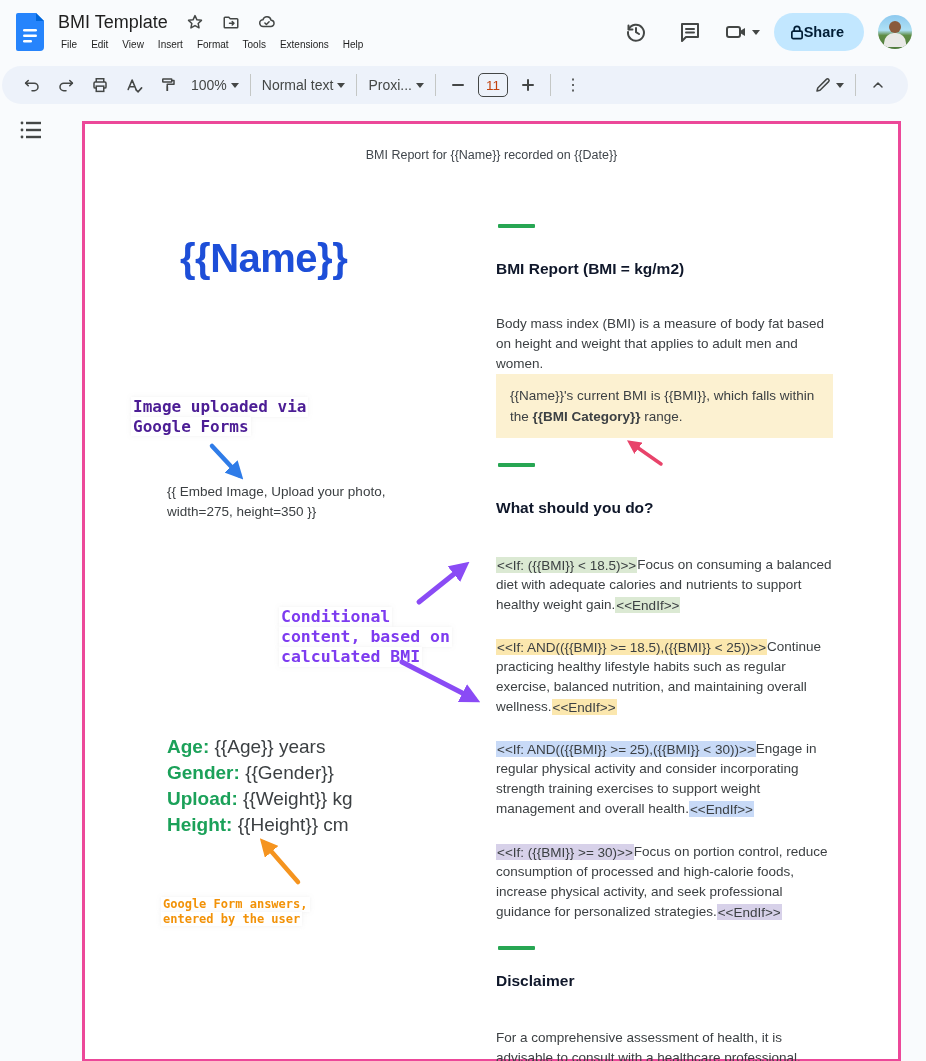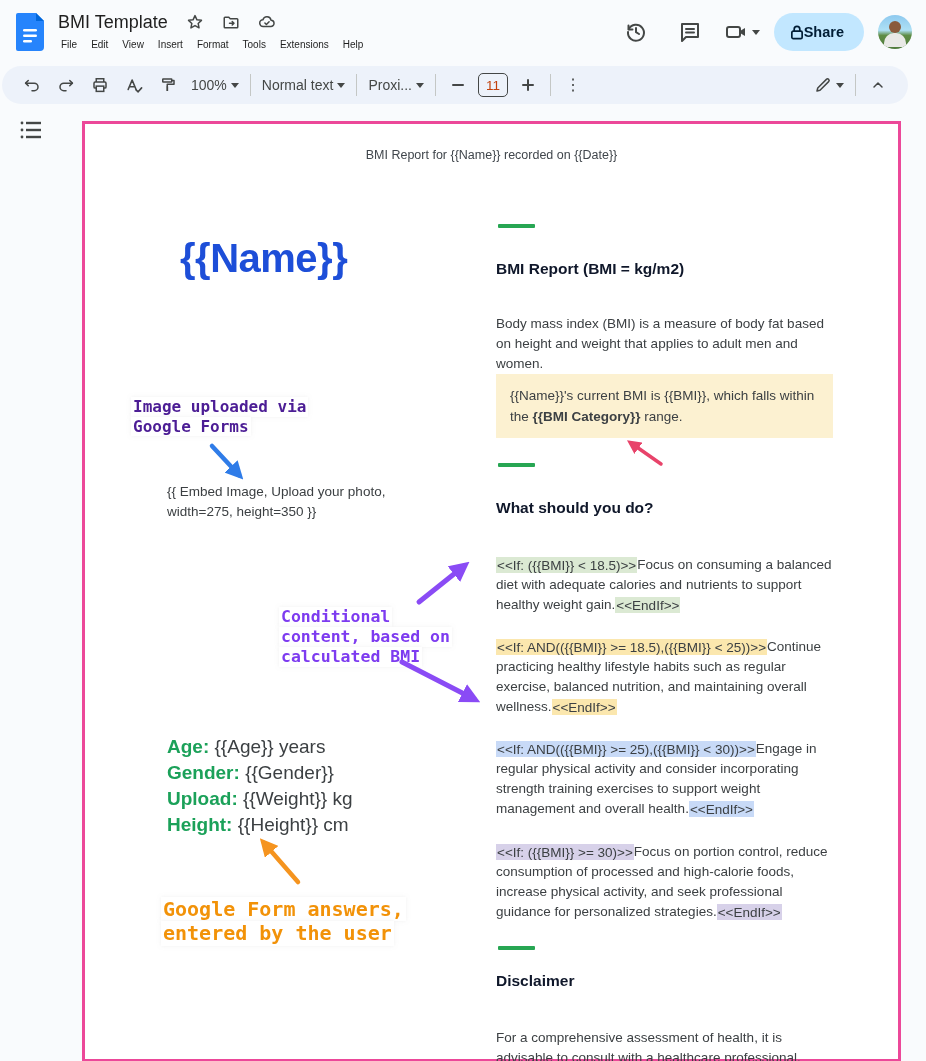--- a/index.html
+++ b/index.html
@@ -40,21 +40,21 @@
   .outline-btn { position:absolute; left:20px; top:120px; width:22px; height:20px; color:#444746; }
   
   .page { position:absolute; left:82px; top:121px; width:819px; height:941px; background:#ffffff; border:3px solid #ec4899; }
   .page-header { position:absolute; top:24px; left:0; width:100%; text-align:center; font-size:12.5px; color:#40464c; }
   
   .big-name { position:absolute; left:76px; top:112px; font-size:40px; font-weight:700; color:#1d4ed8; letter-spacing:-0.5px;margin-left:19px; }
   .mono-note { position:absolute; font-family:"DejaVu Sans Mono", monospace; font-weight:700; line-height:1.22; }
   .mono-note .ln { background:rgba(255,255,255,0.92); padding:0 2px; width:max-content; box-shadow:0 0 4px rgba(200,200,200,0.25); }
   .note-blue { left:46px; top:273px; font-size:16px; color:#4c1d95; }
   .note-purple { left:194px; top:483px; font-size:16.5px; color:#7d3bf0; }
-  .note-orange { left:76px; top:773px; font-size:20px; color:#f29208; }
+  .note-orange { left:76px; top:773px; font-size:12px; color:#f29208; }
   .note-red { left:584px; top:327px; font-size:16.5px; color:#e8436a; }
   .embed-text { position:absolute; left:82px; top:358px; font-size:13.5px; color:#3c4043; line-height:20px; }
   .stats { position:absolute; left:82px; top:612px; }
   .stat-row { position:absolute; left:0; font-size:19px; color:#3c4043; white-space:nowrap;text-align:right; }
   .stat-row b { color:#1ba159; font-weight:700; }
   .divider { width:37px; height:3.5px; background:#27a653; border-radius:1px; }
   .d1 { position:absolute; left:413px; top:100px; }
   .d2 { position:absolute; left:413px; top:339px; }
   .d3 { position:absolute; left:413px; top:822px; }
   .g-head { position:absolute; left:411px; font-size:15.5px; font-weight:700; color:#0f172a; }

